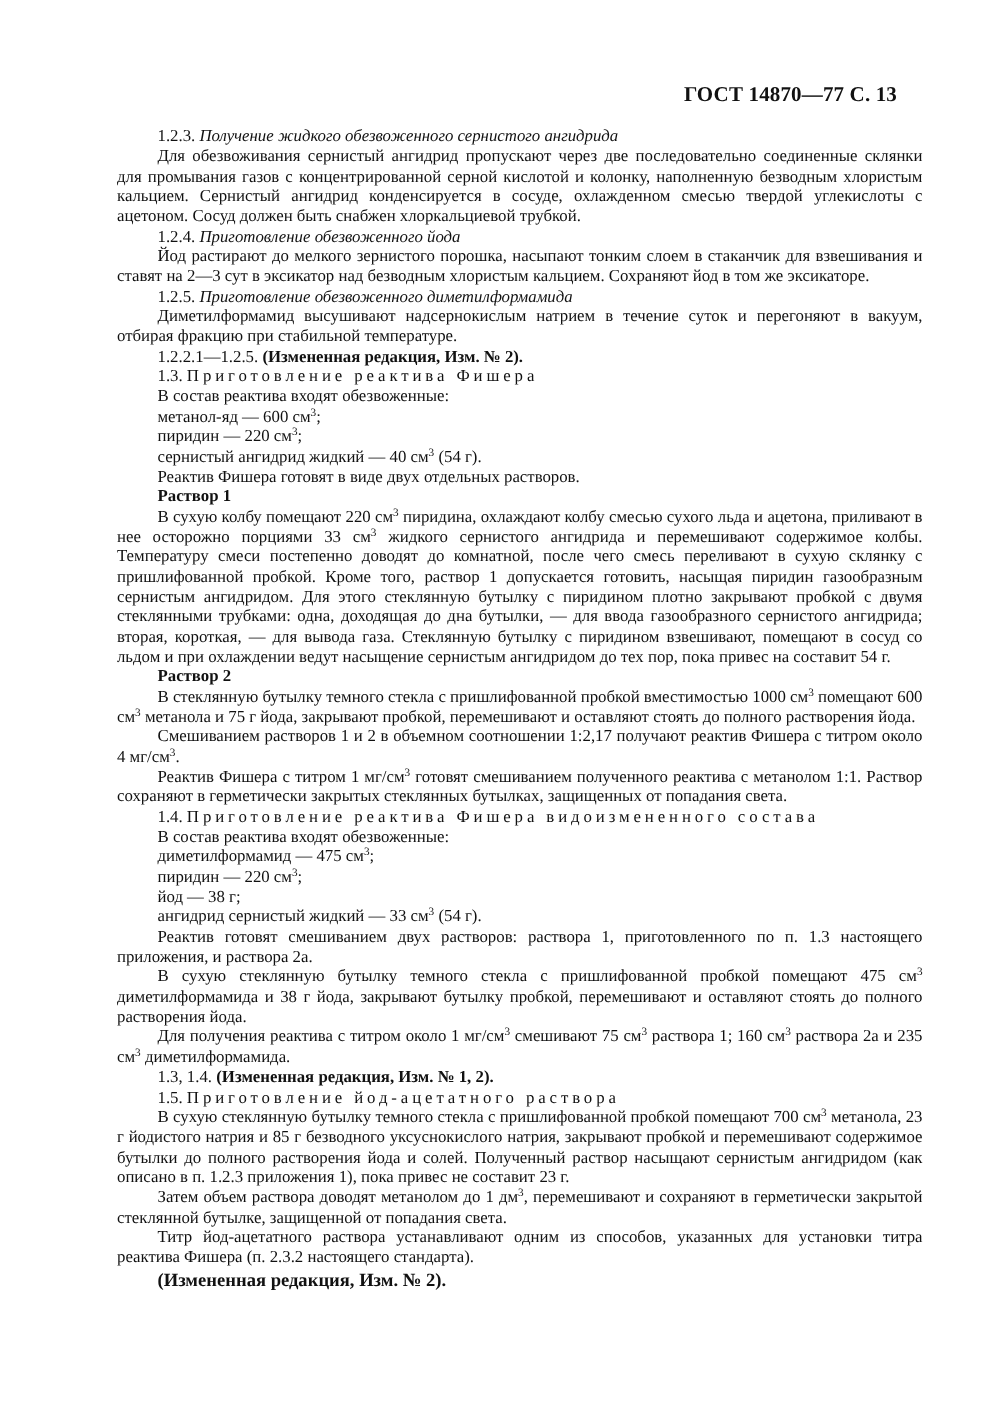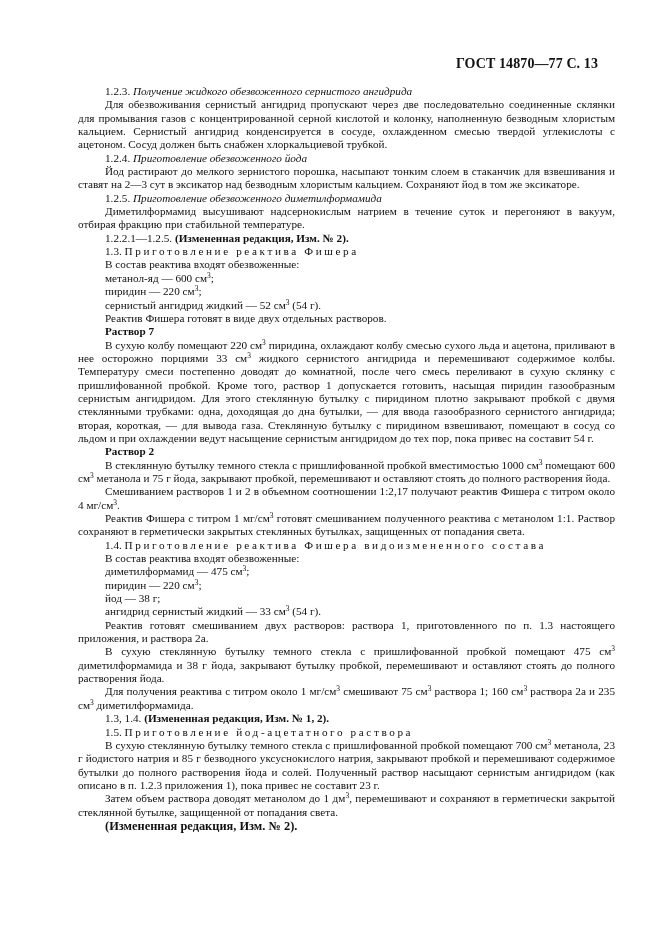--- a/index.html
+++ b/index.html
@@ -95,24 +95,24 @@
 
   <p class="h-italic"><span>1.2.5.</span> <span class="title">Приготовление обезвоженного диметилформамида</span></p>
   <p class="p">Диметилформамид высушивают надсернокислым натрием в течение суток и перегоняют в вакуум, отбирая фракцию при стабильной температуре.</p>
 
   <p class="amend"><span>1.2.2.1—1.2.5.</span> <span class="b">(Измененная редакция, Изм. № 2).</span></p>
 
   <p class="h-spaced"><span>1.3.</span> <span class="title">Приготовление реактива Фишера</span></p>
   <p class="list-item">В состав реактива входят обезвоженные:</p>
   <p class="list-item"><span>метанол-яд — 600 см</span><sup>3</sup><span>;</span></p>
   <p class="list-item"><span>пиридин — 220 см</span><sup>3</sup><span>;</span></p>
-  <p class="list-item"><span>сернистый ангидрид жидкий — 52 см</span><sup>3</sup><span> (54 г).</span></p>
+  <p class="list-item"><span>сернистый ангидрид жидкий — 40 см</span><sup>3</sup><span> (54 г).</span></p>
   <p class="list-item">Реактив Фишера готовят в виде двух отдельных растворов.</p>
 
-  <p class="h-bold">Раствор 7</p>
+  <p class="h-bold">Раствор 1</p>
   <p class="p"><span>В сухую колбу помещают 220 см</span><sup>3</sup><span> пиридина, охлаждают колбу смесью сухого льда и ацетона, приливают в нее осторожно порциями 33 см</span><sup>3</sup><span> жидкого сернистого ангидрида и перемешивают содержимое колбы. Температуру смеси постепенно доводят до комнатной, после чего смесь переливают в сухую склянку с пришлифованной пробкой. Кроме того, раствор 1 допускается готовить, насыщая пиридин газообразным сернистым ангидридом. Для этого стеклянную бутылку с пиридином плотно закрывают пробкой с двумя стеклянными трубками: одна, доходящая до дна бутылки, — для ввода газообразного сернистого ангидрида; вторая, короткая, — для вывода газа. Стеклянную бутылку с пиридином взвешивают, помещают в сосуд со льдом и при охлаждении ведут насыщение сернистым ангидридом до тех пор, пока привес на составит 54 г.</span></p>
 
   <p class="h-bold">Раствор 2</p>
   <p class="p"><span>В стеклянную бутылку темного стекла с пришлифованной пробкой вместимостью 1000 см</span><sup>3</sup><span> помещают 600 см</span><sup>3</sup><span> метанола и 75 г йода, закрывают пробкой, перемешивают и оставляют стоять до полного растворения йода.</span></p>
 
   <p class="p"><span>Смешиванием растворов 1 и 2 в объемном соотношении 1:2,17 получают реактив Фишера с титром около 4 мг/см</span><sup>3</sup><span>.</span></p>
   <p class="p"><span>Реактив Фишера с титром 1 мг/см</span><sup>3</sup><span> готовят смешиванием полученного реактива с метанолом 1:1. Раствор сохраняют в герметически закрытых стеклянных бутылках, защищенных от попадания света.</span></p>
 
   <p class="h-spaced"><span>1.4.</span> <span class="title">Приготовление реактива Фишера видоизмененного состава</span></p>
   <p class="list-item">В состав реактива входят обезвоженные:</p>
@@ -124,15 +124,16 @@
 
   <p class="p"><span>В сухую стеклянную бутылку темного стекла с пришлифованной пробкой помещают 475 см</span><sup>3</sup><span> диметилформамида и 38 г йода, закрывают бутылку пробкой, перемешивают и оставляют стоять до полного растворения йода.</span></p>
 
   <p class="p"><span>Для получения реактива с титром около 1 мг/см</span><sup>3</sup><span> смешивают 75 см</span><sup>3</sup><span> раствора 1; 160 см</span><sup>3</sup><span> раствора 2а и 235 см</span><sup>3</sup><span> диметилформамида.</span></p>
 
   <p class="amend"><span>1.3, 1.4.</span> <span class="b">(Измененная редакция, Изм. № 1, 2).</span></p>
 
   <p class="h-spaced"><span>1.5.</span> <span class="title">Приготовление йод-ацетатного раствора</span></p>
   <p class="p"><span>В сухую стеклянную бутылку темного стекла с пришлифованной пробкой помещают 700 см</span><sup>3</sup><span> метанола, 23 г йодистого натрия и 85 г безводного уксуснокислого натрия, закрывают пробкой и перемешивают содержимое бутылки до полного растворения йода и солей. Полученный раствор насыщают сернистым ангидридом (как описано в п. 1.2.3 приложения 1), пока привес не составит 23 г.</span></p>
   <p class="p"><span>Затем объем раствора доводят метанолом до 1 дм</span><sup>3</sup><span>, перемешивают и сохраняют в герметически закрытой стеклянной бутылке, защищенной от попадания света.</span></p>
+  <p class="p">Титр йод-ацетатного раствора устанавливают одним из способов, указанных для установки титра реактива Фишера (п. 2.3.2 настоящего стандарта).</p>
 
   <p class="amend-final">(Измененная редакция, Изм. № 2).</p>
 </div>
 
 </body></html>

